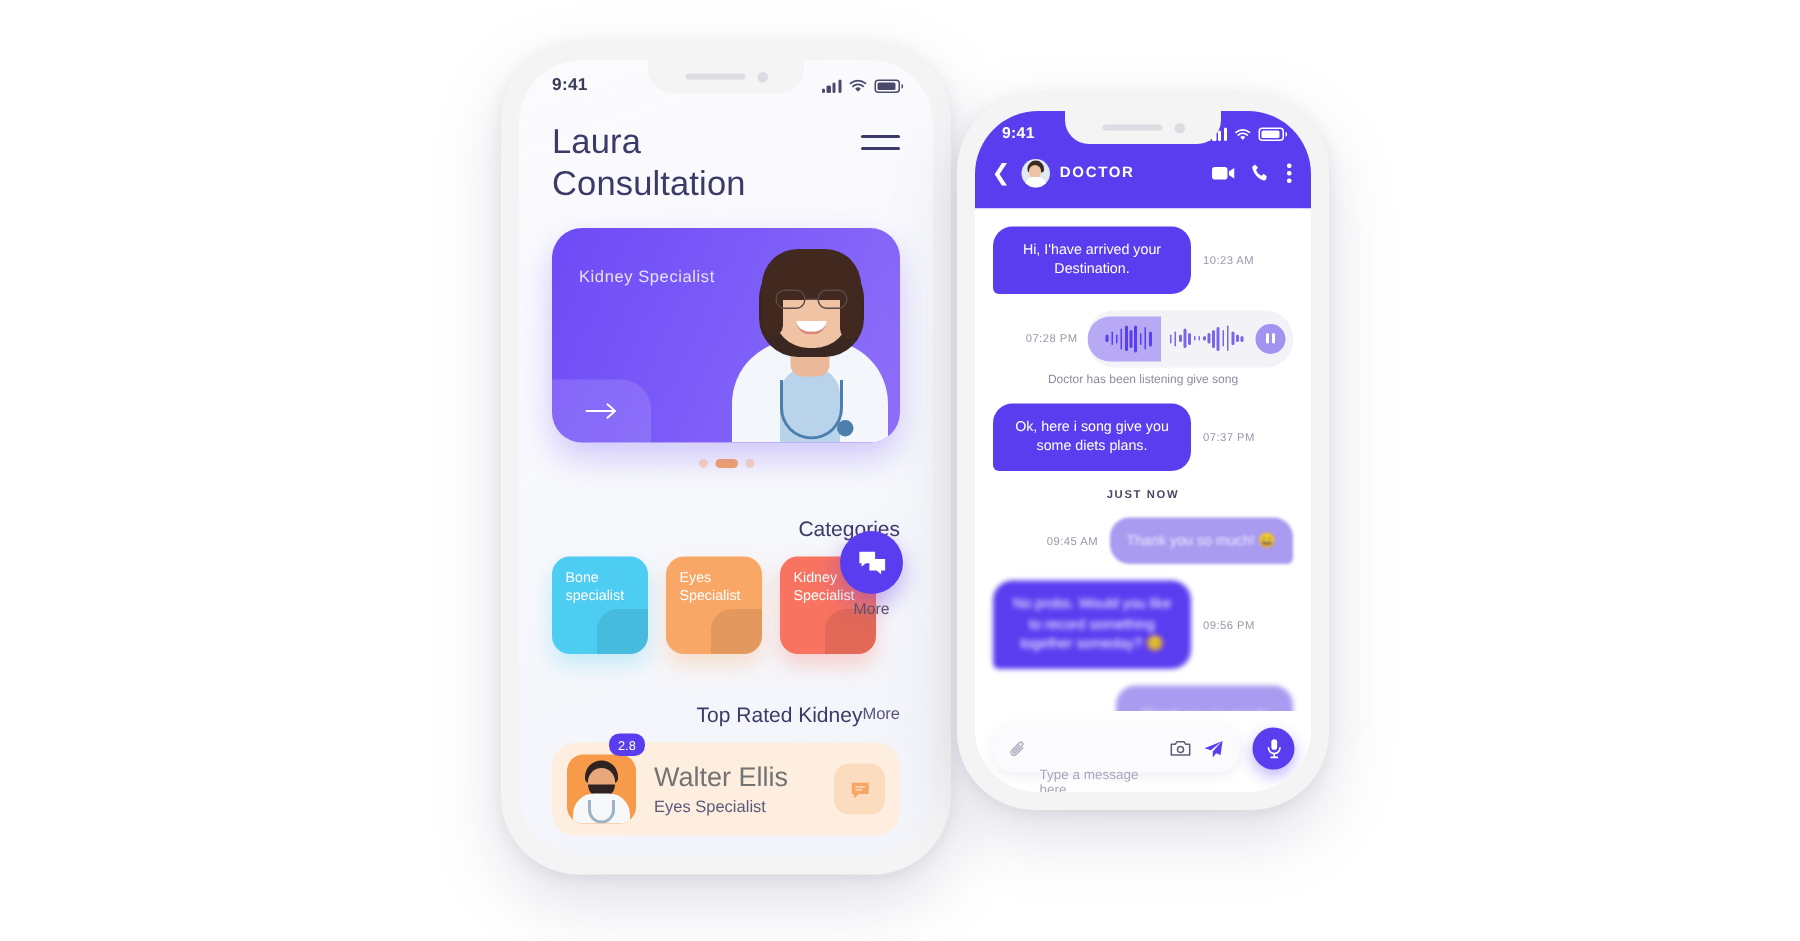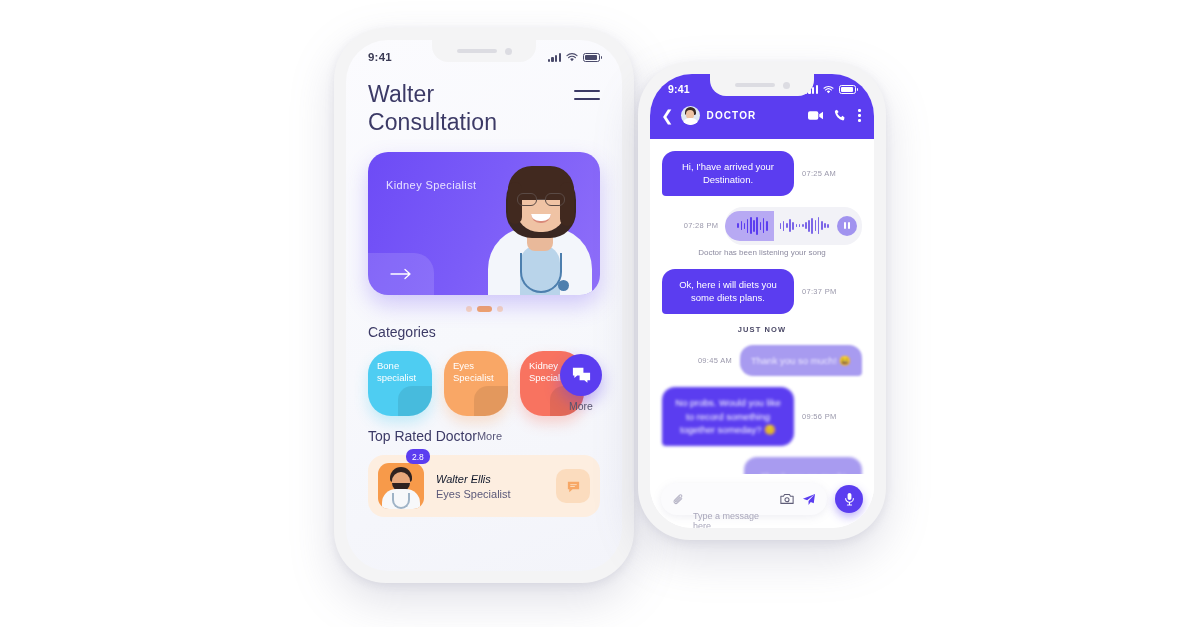--- a/index.html
+++ b/index.html
@@ -109,47 +109,47 @@
 
   .more-fab {
     position:absolute; right:20px; top:314px; width:42px; height:42px; border-radius:50%;
     background:#5b3df0; z-index:25; display:flex; align-items:center; justify-content:center;
     box-shadow: 0 7px 16px rgba(91,61,240,.38);
   }
   .more-fab svg{width:21px;height:21px}
   .more-lbl { position:absolute; right:20px; top:360px; width:42px; text-align:center;
     font-size:10.5px; color:#565470; z-index:25;}
 
-  .sect-head { display:flex; align-items:center; justify-content:flex-start; margin-top:12px; }
+  .sect-head { display:flex; align-items:center; justify-content:flex-end; margin-top:32px; }
   .sect-title { font-size:14px; color:#3c3a66; }
   .sect-more { font-size:11px; color:#575579; }
 
   .cats { display:flex; gap:12px; margin-top:11px; }
-  .cat { position:relative; width:64px; height:65px; border-radius:23px; overflow:hidden; }
+  .cat { position:relative; width:64px; height:65px; border-radius:12px; overflow:hidden; }
   .cat span { position:relative; z-index:2; display:block; padding:9px 0 0 9px;
     font-size:9.5px; line-height:1.28; color:#ffffff; }
   .cat i { position:absolute; right:0; bottom:0; width:34px; height:30px;
     border-top-left-radius:14px; background:rgba(0,0,0,.085); display:block; }
   .cat.c1{ background:#4ecdf2; box-shadow:0 7px 14px rgba(78,205,242,.3); }
   .cat.c2{ background:#f9a766; box-shadow:0 7px 14px rgba(249,167,102,.3); }
   .cat.c3{ background:#f87360; box-shadow:0 7px 14px rgba(248,115,96,.3); }
 
   .rated-card {
     margin-top:11px; height:62px; border-radius:16px; background:#fdeee0;
     display:flex; align-items:center; padding:0 10px; gap:12px; position:relative;
   }
   .av { position:relative; width:46px; height:46px; border-radius:11px; background:#f79a4a; overflow:hidden;}
   .av .h{position:absolute; top:4px; left:12px; width:22px; height:15px; background:#2f2220; border-radius:11px 11px 3px 3px;}
   .av .f{position:absolute; top:9px; left:14px; width:18px; height:20px; background:#e8a87c; border-radius:9px;}
   .av .b{position:absolute; top:20px; left:14px; width:18px; height:9px; background:#2f2220; border-radius:0 0 9px 9px;}
   .av .c{position:absolute; bottom:0; left:4px; width:38px; height:20px; background:#f7f8fa; border-radius:14px 14px 0 0;}
   .av .s{position:absolute; bottom:0; left:14px; width:18px; height:16px; border:2px solid #9fb3c6; border-top:none; border-radius:0 0 9px 9px;}
   .badge { position:absolute; left:38px; top:-6px; background:#5b3df0; color:#fff; font-size:8.5px;
     padding:2.5px 6px; border-radius:7px; z-index:5;}
-  .rn { font-size:11px; color:#0f172a;font-style:italic; }
+  .rn { font-size:18px; color:#737373; }
   .rs { font-size:11px; color:#5b5979; margin-top:3px;}
   .rchat { margin-left:auto; width:34px; height:34px; border-radius:10px; background:#fbdcbe;
     display:flex; align-items:center; justify-content:center;}
   .rchat svg{width:15px;height:15px}
 
   
   #phone-right { left: 638px; top: 62px; width: 248px; height: 478px; }
   #phone-right .bezel { background:#fff; }
   .r-top { background:#5b3df0; padding-bottom:6px; }
   .r-top .statusbar { color:#fff; height:30px; font-size:10.5px; padding:0 18px; }
@@ -222,21 +222,21 @@
               <path d="M2.6 5.6a5 5 0 0 1 6.8 0" stroke="#4a4a6a" stroke-width="1.2" fill="none" stroke-linecap="round"></path>
               <path d="M1 3.6a7.6 7.6 0 0 1 10 0" stroke="#4a4a6a" stroke-width="1.2" fill="none" stroke-linecap="round"></path>
             </svg>
           <span class="batt">
               <i></i>
             </span>
         </span>
       </div>
 
       <div class="l-body">
-        <div class="apptitle">Walter Consultation</div>
+        <div class="apptitle">Laura Consultation</div>
         <div class="hamburger">
             <span></span>
             <span></span>
           </div>
 
         <div class="doc-card">
           <div class="txt">
             <div class="dspec">Kidney Specialist</div>
           </div>
           <div class="doc-photo">
@@ -283,21 +283,21 @@
             <span>Eyes Specialist</span>
               <i></i>
           </div>
           <div class="cat c3">
             <span>Kidney Specialist</span>
               <i></i>
           </div>
         </div>
 
         <div class="sect-head">
-          <span class="sect-title">Top Rated Doctor</span>
+          <span class="sect-title">Top Rated Kidney</span>
           <span class="sect-more">More</span>
         </div>
 
         <div class="rated-card">
           <div class="av">
             <span class="h"></span>
               <span class="f"></span>
               <span class="b"></span>
               <span class="c"></span>
               <span class="s"></span>
@@ -375,21 +375,21 @@
                 <i></i>
               </span>
           </span>
         </div>
       </div>
 
       <div class="chat-body">
 
         <div class="row">
           <div class="bub in">Hi, I'have arrived your Destination.</div>
-          <span class="tm">07:25 AM</span>
+          <span class="tm">10:23 AM</span>
         </div>
 
         <div class="voice">
           <span class="tm">07:28 PM</span>
           <div class="vwrap">
             <div class="vprog">
               <i class="wv" style="height:5px"></i>
                 <i class="wv" style="height:9px"></i>
                 <i class="wv" style="height:6px"></i>
               <i class="wv" style="height:14px"></i>
@@ -417,24 +417,24 @@
                 <i class="wv" style="height:9px"></i>
                 <i class="wv" style="height:5px"></i>
               <i class="wv" style="height:4px"></i>
             </div>
             <span class="pausebtn">
                 <i></i>
                 <i></i>
               </span>
           </div>
         </div>
-        <div class="vcap">Doctor has been listening your song</div>
+        <div class="vcap">Doctor has been listening give song</div>
 
         <div class="row">
-          <div class="bub in">Ok, here i will diets you some diets plans.</div>
+          <div class="bub in">Ok, here i song give you some diets plans.</div>
           <span class="tm">07:37 PM</span>
         </div>
 
         <div class="justnow">JUST NOW</div>
 
         <div class="row right">
           <span class="tm">09:45 AM</span>
           <div class="bub out blurred">Thank you so much! 😀</div>
         </div>
 

